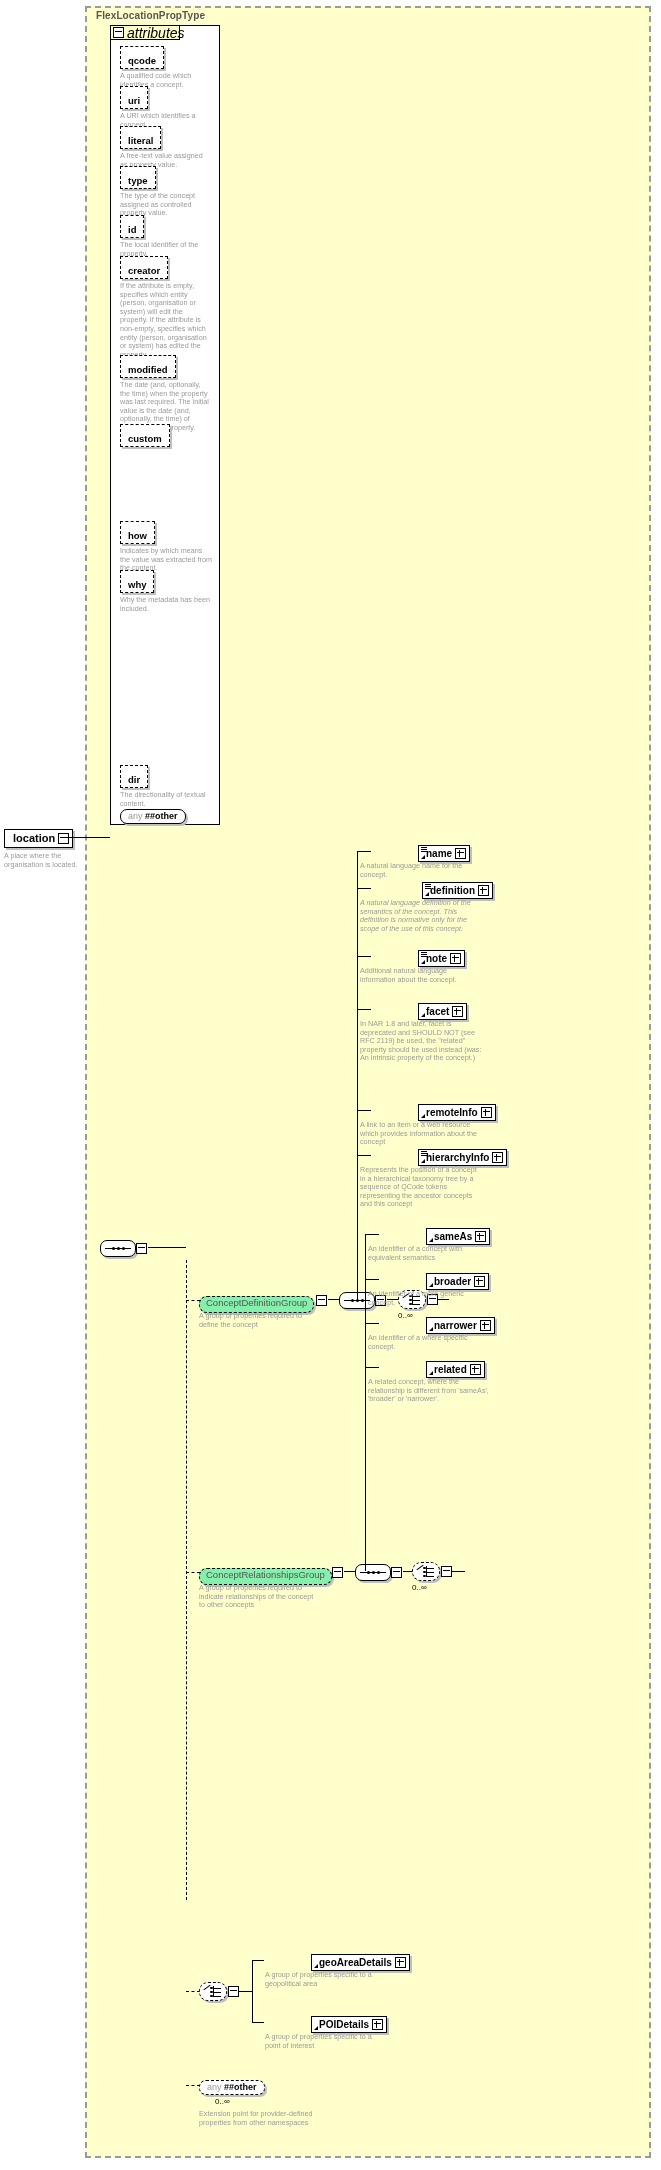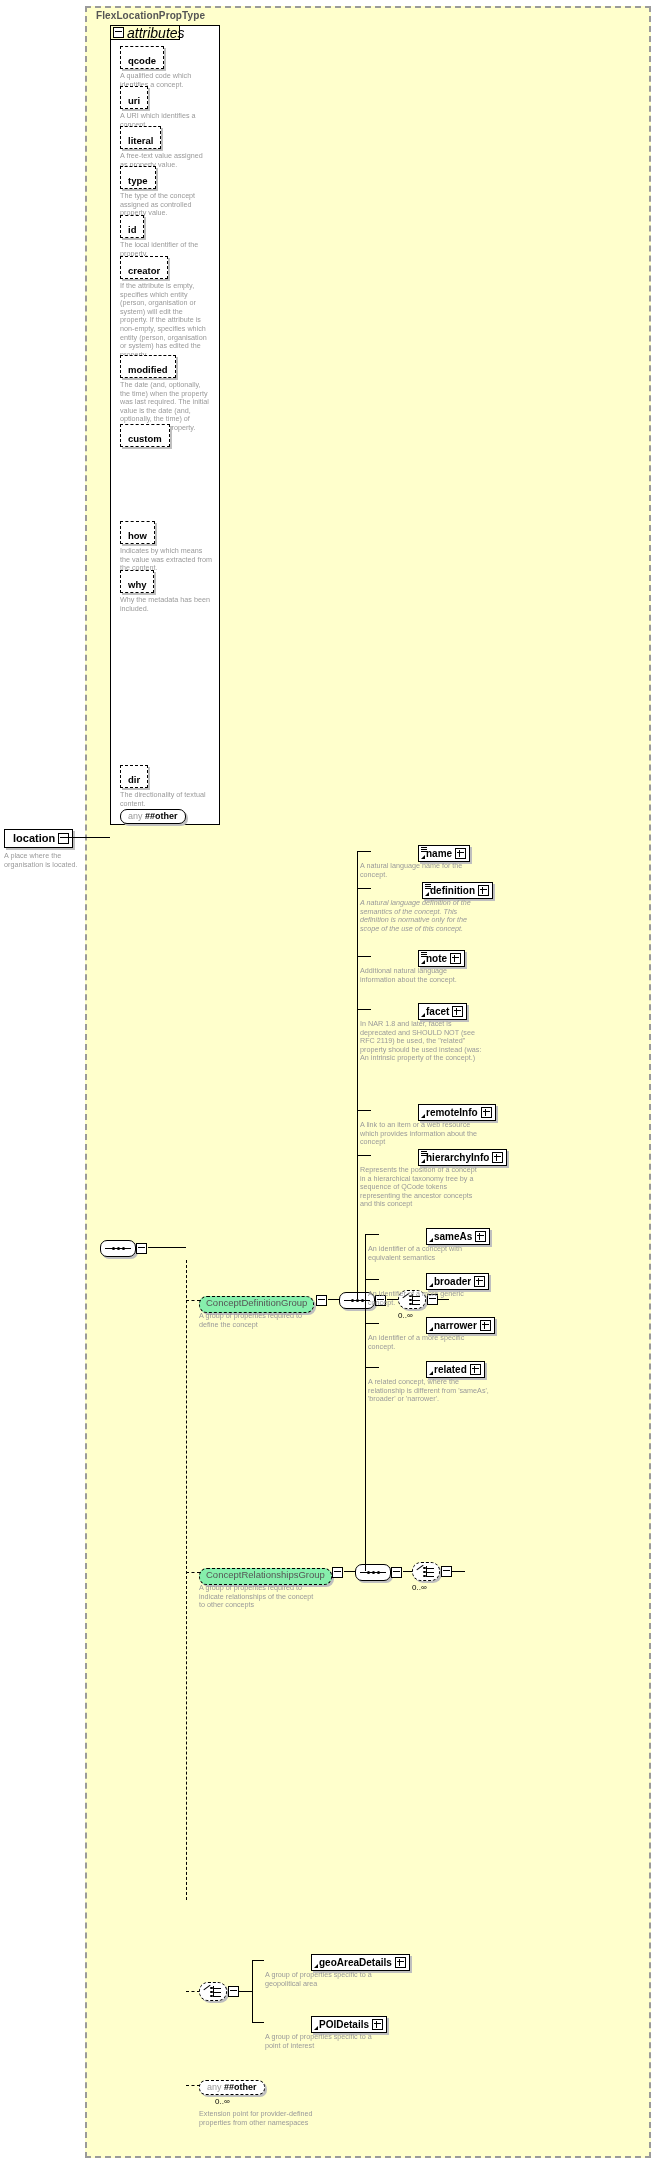--- a/index.html
+++ b/index.html
@@ -416,21 +416,21 @@
   <div class="edoc" style="left:368px;top:1290px;width:122px;">An identifier of a more generic concept.</div>
 
   <div class="ln lnh" style="left:365px;top:1323px;width:14px;"></div>
   <div class="elem" style="left:378px;top:1315px;">
     <span class="ebox">
       <span class="corner"></span>
       <span class="nm">narrower</span>
       <span class="plus-sq"></span>
     </span>
   </div>
-  <div class="edoc" style="left:368px;top:1334px;width:122px;">An identifier of a more specific concept.</div>
+  <div class="edoc" style="left:368px;top:1334px;width:122px;">An identifier of a where specific concept.</div>
 
   <div class="ln lnh" style="left:365px;top:1367px;width:14px;"></div>
   <div class="elem" style="left:378px;top:1359px;">
     <span class="ebox">
       <span class="corner"></span>
       <span class="nm">related</span>
       <span class="plus-sq"></span>
     </span>
   </div>
   <div class="edoc" style="left:368px;top:1378px;width:122px;">A related concept, where the relationship is different from 'sameAs', 'broader' or 'narrower'.</div>

